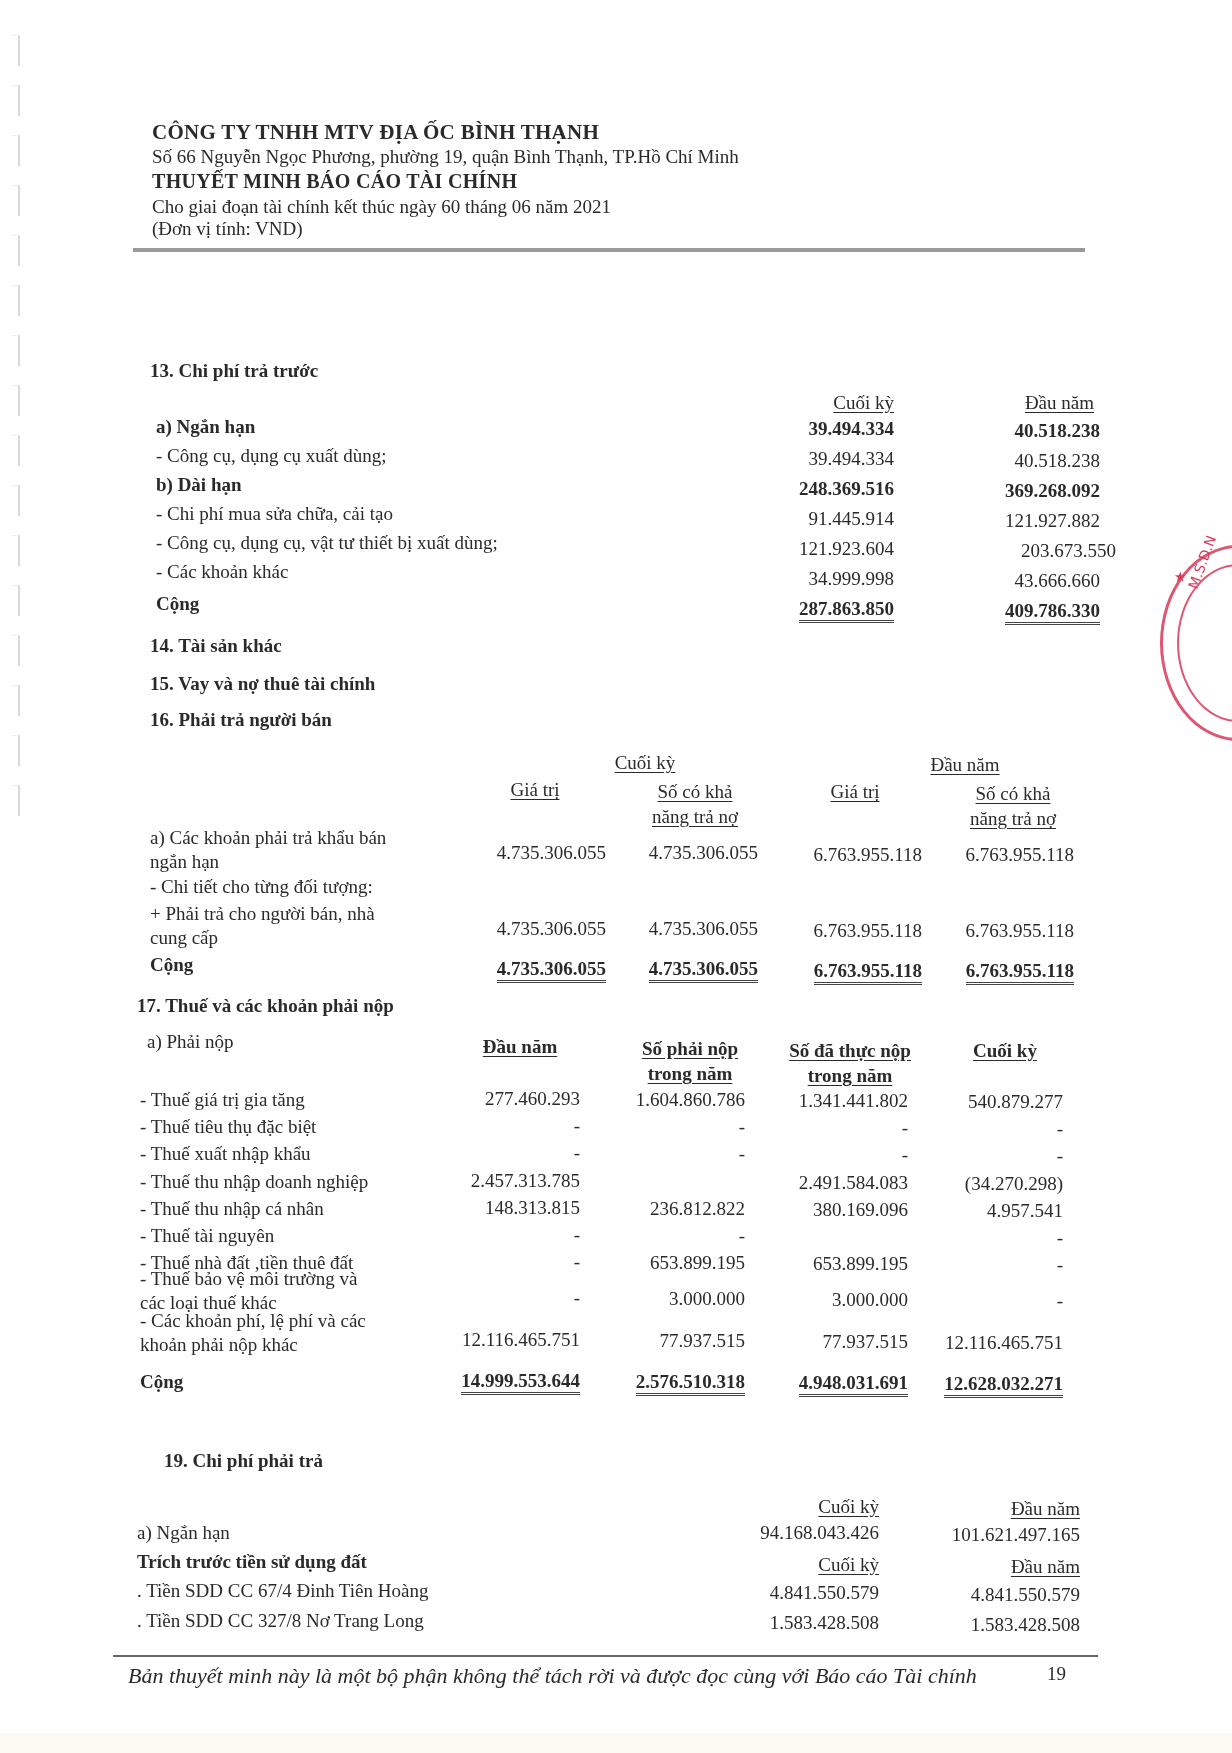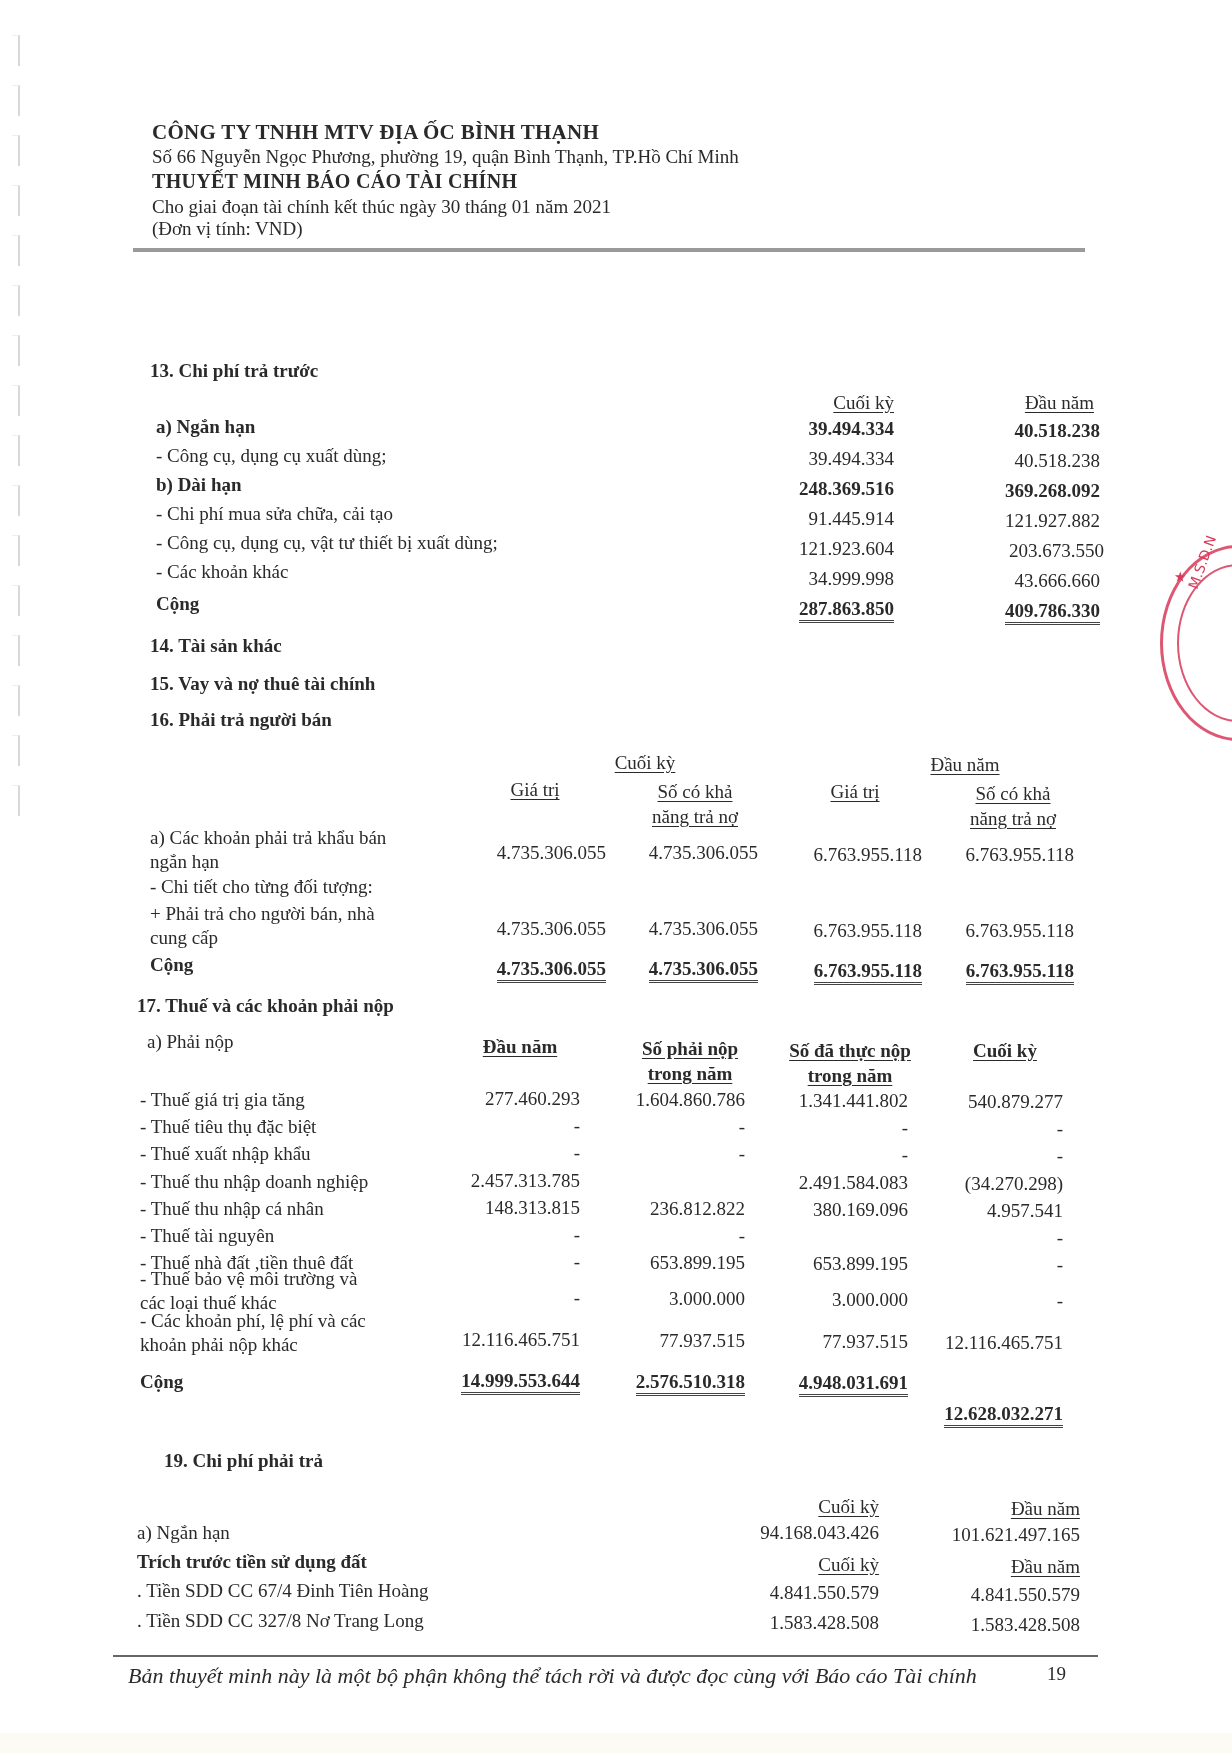--- a/index.html
+++ b/index.html
@@ -47,21 +47,21 @@
 <div class="binding" style="top:535px"></div>
 <div class="binding" style="top:585px"></div>
 <div class="binding" style="top:635px"></div>
 <div class="binding" style="top:685px"></div>
 <div class="binding" style="top:735px"></div>
 <div class="binding" style="top:785px"></div>
 
 <div class="abs hdr-bold" style="left:152px;top:120px">CÔNG TY TNHH MTV ĐỊA ỐC BÌNH THẠNH</div>
 <div class="abs hdr" style="left:152px;top:146px">Số 66 Nguyễn Ngọc Phương, phường 19, quận Bình Thạnh, TP.Hồ Chí Minh</div>
 <div class="abs hdr-bold" style="left:152px;top:170px;font-size:20px">THUYẾT MINH BÁO CÁO TÀI CHÍNH</div>
-<div class="abs hdr" style="left:152px;top:196px">Cho giai đoạn tài chính kết thúc ngày 30 tháng 01 năm 2021</div>
+<div class="abs hdr" style="left:152px;top:196px">Cho giai đoạn tài chính kết thúc ngày 60 tháng 06 năm 2021</div>
 <div class="abs hdr" style="left:152px;top:218px">(Đơn vị tính: VND)</div>
 <div class="rule" style="top:248px"></div>
 
 <table class="assets">
   <tbody>
 </tbody>
   </table>
 
 <div class="abs sec" style="left:150px;top:360px">13. Chi phí trả trước</div>
 <div class="n u" style="right:338px;top:392px">Cuối kỳ</div>
@@ -78,21 +78,21 @@
 <div class="lab b" style="left:156px;top:474px">b) Dài hạn</div>
 <div class="n b" style="right:338px;top:478px">248.369.516</div>
 <div class="n b" style="right:132px;top:480px">369.268.092</div>
 
 <div class="lab" style="left:156px;top:503px">- Chi phí mua sửa chữa, cải tạo</div>
 <div class="n" style="right:338px;top:508px">91.445.914</div>
 <div class="n" style="right:132px;top:510px">121.927.882</div>
 
 <div class="lab" style="left:156px;top:532px">- Công cụ, dụng cụ, vật tư thiết bị xuất dùng;</div>
 <div class="n" style="right:338px;top:538px">121.923.604</div>
-<div class="n" style="right:128px;top:540px">203.673.550</div>
+<div class="n" style="right:116px;top:540px">203.673.550</div>
 
 <div class="lab" style="left:156px;top:561px">- Các khoản khác</div>
 <div class="n" style="right:338px;top:568px">34.999.998</div>
 <div class="n" style="right:132px;top:570px">43.666.660</div>
 
 <div class="lab b" style="left:156px;top:593px">Cộng</div>
 <div class="n b" style="right:338px;top:598px"><span class="du">287.863.850</span></div>
 <div class="n b" style="right:132px;top:600px"><span class="du">409.786.330</span></div>
 
 <div class="abs sec" style="left:150px;top:635px">14. Tài sản khác</div>
@@ -176,21 +176,21 @@
     <div class="n" style="right: 169px; top: 1290px;"><span>-</span></div>
     <div class="lab" style="left: 140px; line-height: 24px; top: 1309px;"><span>- Các khoản phí, lệ phí và các</span><br><span>khoản phải nộp khác</span></div>
     <div class="n" style="right: 652px; top: 1329px;"><span>12.116.465.751</span></div>
     <div class="n" style="right: 487px; top: 1330px;"><span>77.937.515</span></div>
     <div class="n" style="right: 324px; top: 1331px;"><span>77.937.515</span></div>
     <div class="n" style="right: 169px; top: 1332px;"><span>12.116.465.751</span></div>
     <div class="lab b" style="left: 140px; line-height: 24px; top: 1370px;"><span>Cộng</span></div>
     <div class="n b" style="right: 652px; top: 1370px;"><span class="du">14.999.553.644</span></div>
     <div class="n b" style="right: 487px; top: 1371px;"><span class="du">2.576.510.318</span></div>
     <div class="n b" style="right: 324px; top: 1372px;"><span class="du">4.948.031.691</span></div>
-    <div class="n b" style="right: 169px; top: 1403px;"><span class="du">12.628.032.271</span></div>
+    <div class="n b" style="right: 169px; top: 1373px;"><span class="du">12.628.032.271</span></div>
   </div>
 
 <div class="abs sec" style="left:164px;top:1450px">19. Chi phí phải trả</div>
 <div class="n u" style="right:353px;top:1496px">Cuối kỳ</div>
 <div class="n u" style="right:152px;top:1498px">Đầu năm</div>
 <div class="lab" style="left:137px;top:1522px">a) Ngắn hạn</div>
 <div class="n" style="right:353px;top:1522px">94.168.043.426</div>
 <div class="n" style="right:152px;top:1524px">101.621.497.165</div>
 <div class="lab b" style="left:137px;top:1551px">Trích trước tiền sử dụng đất</div>
 <div class="n u" style="right:353px;top:1554px">Cuối kỳ</div>

